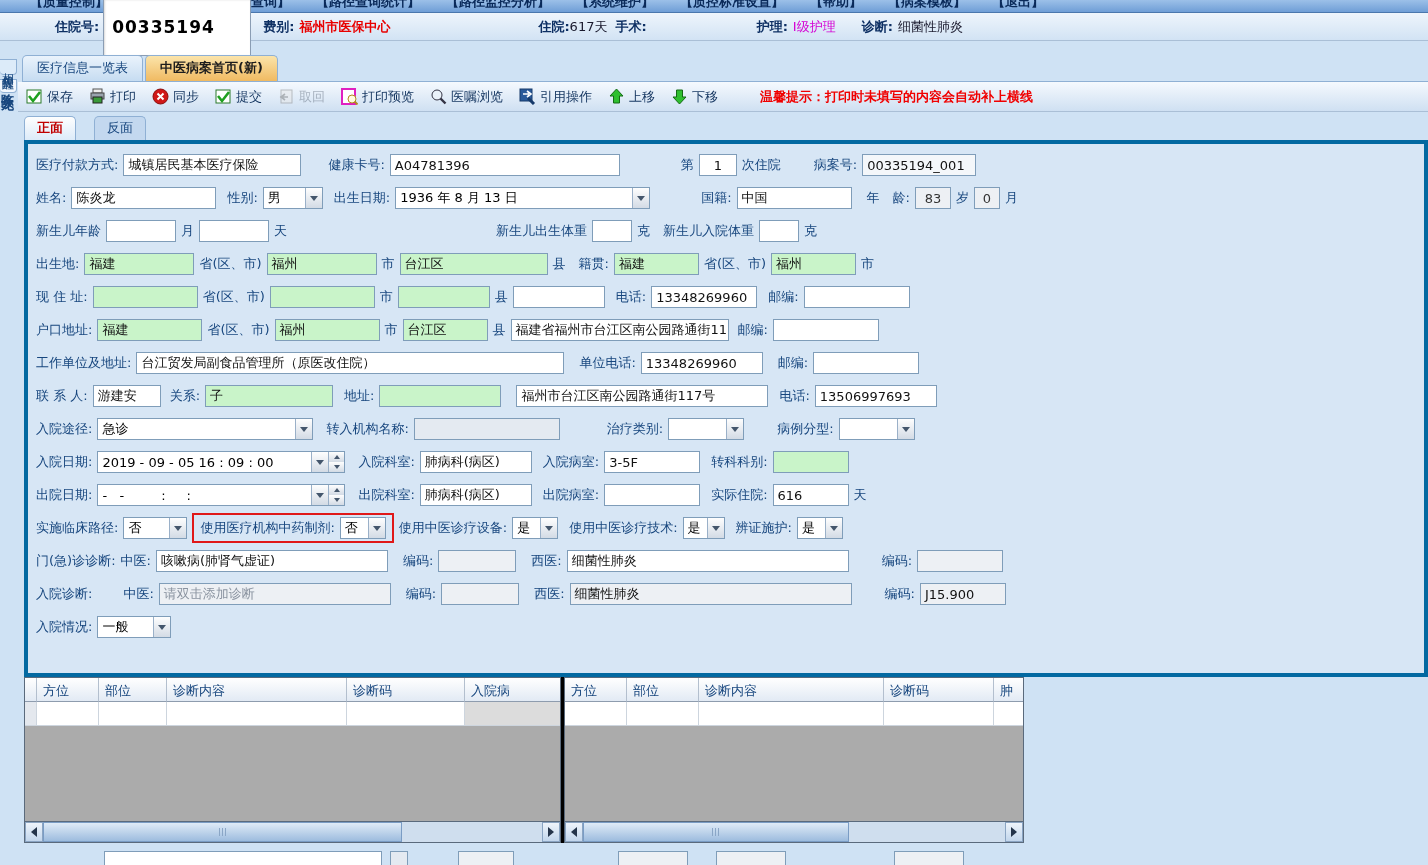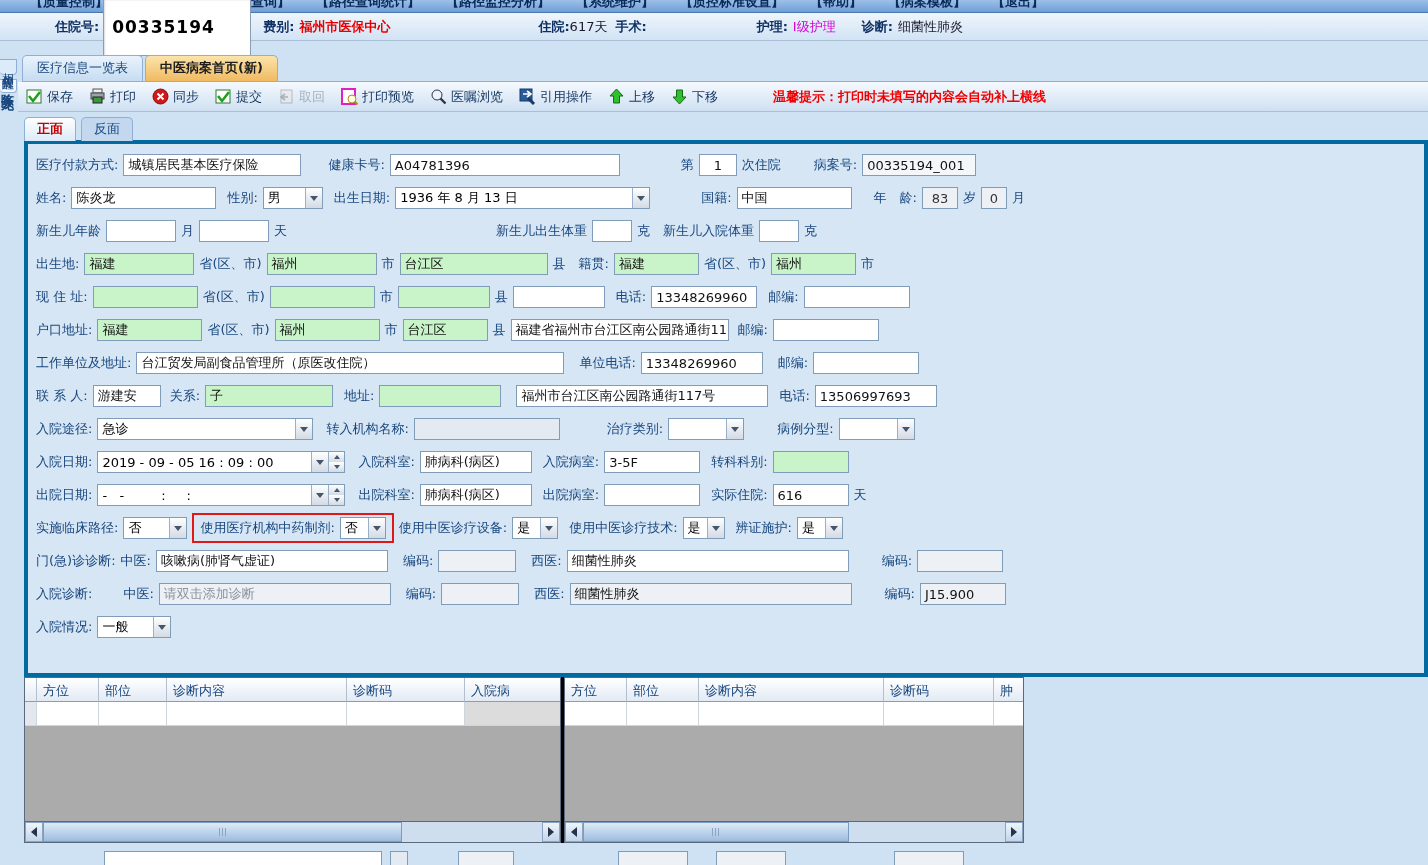--- a/index.html
+++ b/index.html
@@ -27,23 +27,23 @@
   .main { flex:1; position:relative; }
   
   .tabsrow { display:flex; gap:2px; margin:16px 0 0 4px; height:25px; align-items:flex-end; border-bottom:1px solid #8fb0d4; }
   .mtab { padding:3px 14px 4px; border:1px solid #8fb0d4; border-bottom:none; border-radius:5px 5px 0 0; background:linear-gradient(#eaf3fc,#c6dcf1); color:#17467e; font-size:13px; }
   .mtab.active { background:linear-gradient(#fbe4aa,#f0ba62); color:#1d1d1d; font-weight:bold; }
   
   .toolbar { height:30px; background:linear-gradient(#f5f9fe,#cfe0f2); border-bottom:1px solid #aabfd6; display:flex; align-items:center; gap:16px; padding-left:8px; white-space:nowrap; }
   .tbtn { display:flex; align-items:center; gap:4px; color:#13345f; font-size:13px; cursor:default; }
   .tbtn.disabled { opacity:.5; color:#6a7686; }
   .tico { width:17px; height:17px; display:inline-flex; }
-  .tip { color:#f00000; font-weight:bold; margin-left:39px; font-size:13px; }
-  
-  .subtabs { display:flex; gap:5px; margin:5px 0 0 6px; height:23px; align-items:center; }
+  .tip { color:#f00000; font-weight:bold; margin-left:26px; font-size:13px; }
+  
+  .subtabs { display:flex; gap:18px; margin:5px 0 0 6px; height:23px; align-items:flex-end; }
   .stab { padding:2px 12px 3px; border:1px solid #8fb0d4; border-bottom:none; border-radius:5px 5px 0 0; background:#c3d8ef; color:#17467e; font-size:13px; }
   .stab.active { background:linear-gradient(#fefefe,#dcebf9); color:#c00000; font-weight:bold; }
   
   .panel { border:4px solid #0369a1; background:#d7e6f5; margin-left:6px; padding-top:9px; height:537px; }
   .frow { display:flex; align-items:center; height:24px; margin:0 0 9px 8px; gap:5px; white-space:nowrap; }
   .lbl { color:#17467e; font-size:13px; flex:none; }
   .inp { height:22px; border:1px solid #7f9db9; background:#fff; padding:0 4px; display:flex; align-items:center; overflow:hidden; font-size:13px; color:#111; flex:none; }
   .inp.green { background:#c9f4c9; }
   .inp.gray { background:#edf0f4; color:#333; }
   .inp.dis { background:#e4eaf1; }
@@ -250,21 +250,21 @@
             <span class="dval">男</span>
             <span class="dbtn"></span>
           </span>
         <span class="lbl" style="margin-left:6px">出生日期:</span>
         <span class="dd" style="width:255px">
             <span class="dval">1936 年 8 月 13 日</span>
             <span class="dbtn"></span>
           </span>
         <span class="lbl" style="margin-left:46px">国籍:</span>
         <span class="inp" style="width:115px">中国</span>
-        <span class="lbl" style="margin-left:17px">年　龄:</span>
+        <span class="lbl" style="margin-left:10px">年　龄:</span>
         <span class="inp gray center" style="width:36px">83</span>
         <span class="lbl">岁</span>
         <span class="inp gray center" style="width:26px">0</span>
         <span class="lbl">月</span>
       </div>
 
       <div class="frow">
         <span class="lbl">新生儿年龄</span>
         <span class="inp" style="width:70px"></span>
         <span class="lbl">月</span>

